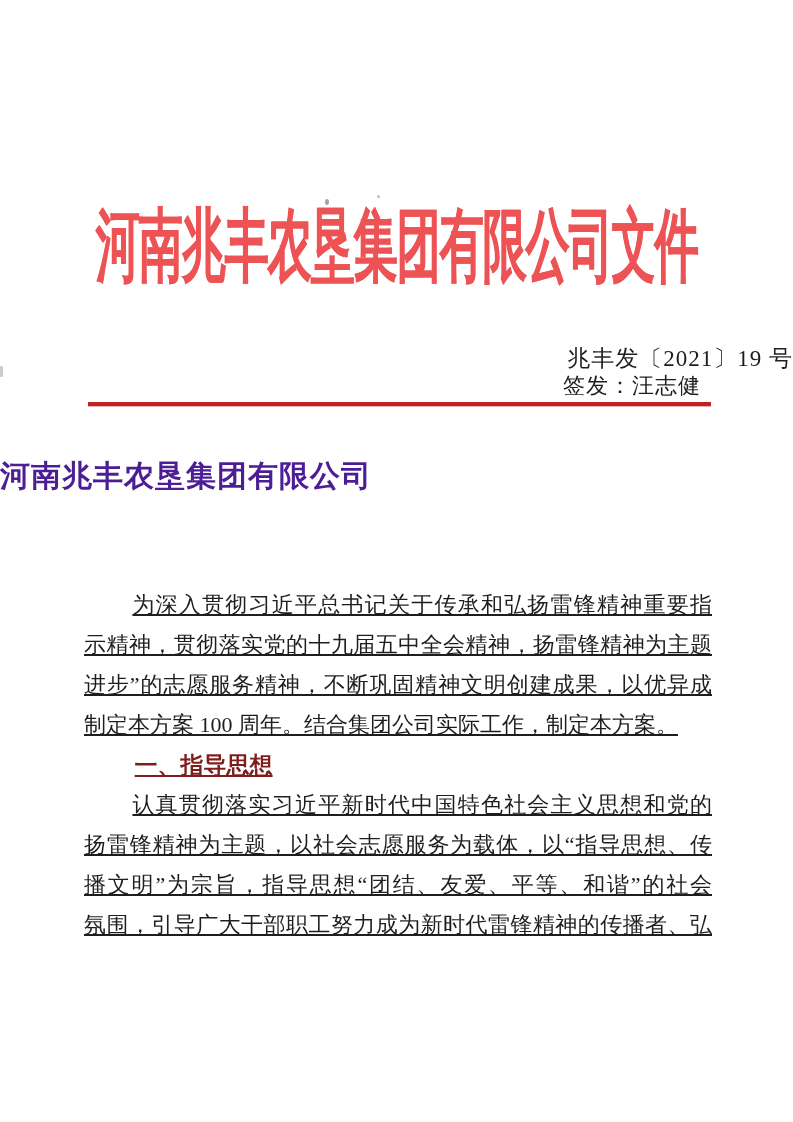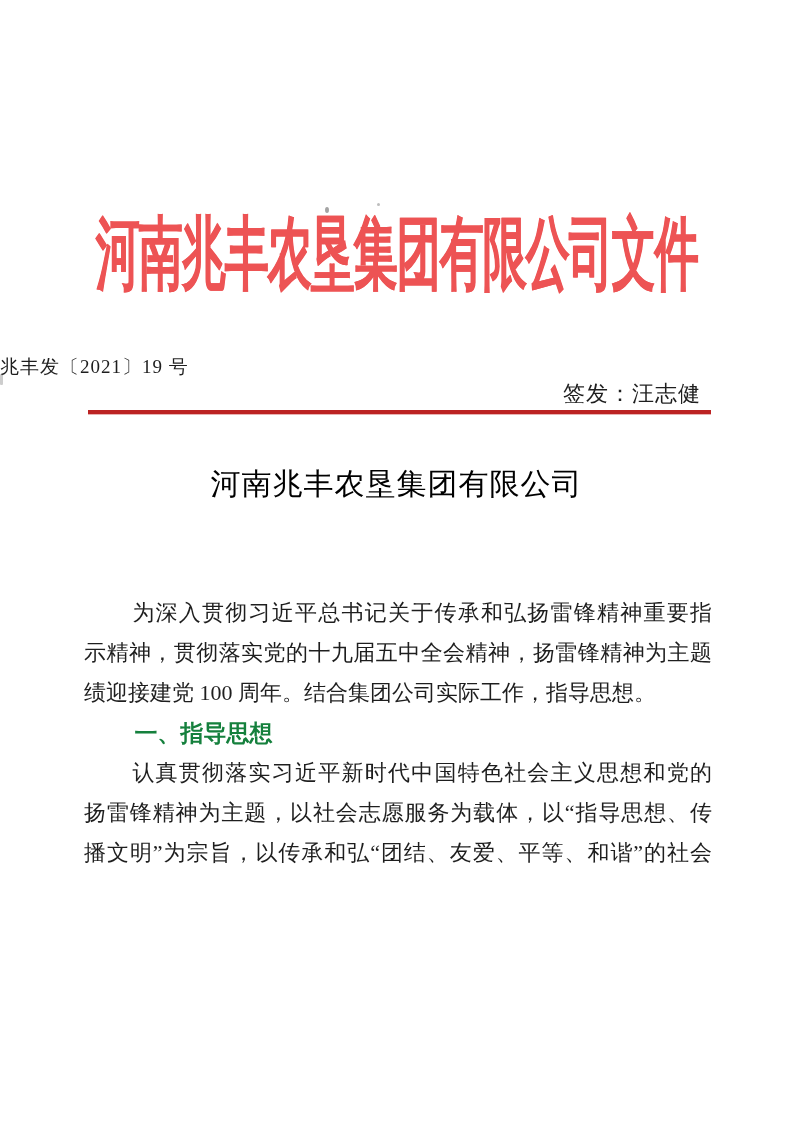--- a/index.html
+++ b/index.html
@@ -10,21 +10,21 @@
   }
   html, body {
     margin: 0;
     padding: 0;
     background: #ffffff;
   }
   .page {
     position: relative;
     width: 793px;
     height: 972px;
-    margin: 16px auto;
+    margin: 8px auto;
     background: #ffffff;
     overflow: hidden;
     font-family: "Liberation Serif", "DejaVu Serif", serif;
     color: var(--text-ink, #1e1e1e);
   }
 
   
   .letterhead {
     position: absolute;
     top: 199px;
@@ -42,22 +42,22 @@
     text-shadow: 0.5px 0 0 var(--letterhead-red, #ed5354);
     white-space: nowrap;
   }
 
   
   .doc-number {
     position: absolute;
     top: 336px;
     left: 0;
     width: 100%;
-    text-align: left;
-    font-size: 19px;
+    text-align: right;
+    font-size: 23px;
     line-height: 30px;
     letter-spacing: 1px;
   }
 
   
   .issuer {
     position: absolute;
     top: 364px;
     right: 92px;
     font-size: 22px;
@@ -76,58 +76,59 @@
     background: var(--rule-red, #bc2323);
     box-shadow: 0 1px 0 rgba(188, 35, 35, 0.35);
   }
 
   
   .doc-title {
     position: absolute;
     top: 448px;
     left: 0;
     width: 100%;
-    text-align: center;
-    font-weight: normal;
+    text-align: left;
+    font-weight: bold;
     font-size: 30px;
     line-height: 40px;
     letter-spacing: 1px;
-    color: #000000;
+    color: #4c1d95;
   }
 
   
   .body-block {
     position: absolute;
     top: 577px;
     left: 84px;
     width: 628px;
   }
   .body-line {
     margin: 0;
     height: 40px;
     line-height: 40px;
     font-size: 22px;
     text-align: justify;
     text-align-last: justify;
     text-justify: inter-character;
     color: var(--text-ink, #1e1e1e);
+    text-decoration: underline;
   }
   .body-line.indent {
     text-indent: 2.2em;
   }
   .body-line.last {
     text-align-last: left;
   }
   .body-line.heading {
     font-family: "Liberation Sans", "DejaVu Sans", sans-serif;
     font-weight: bold;
     font-size: 23px;
     text-align: right;
     text-align-last: left;
-    color: #15803d;
+    color: #7f1d1d;
   }
 
   
   .page-number {
     position: absolute;
     top: 1056px;
     left: 0;
     width: 100%;
     text-align: center;
     font-family: "DejaVu Sans Mono", "Liberation Mono", monospace;
@@ -161,25 +162,27 @@
   <div class="red-rule"></div>
 
   <div class="doc-title">
     <div>河南兆丰农垦集团有限公司</div>
   </div>
 
   <div class="body-block">
 
   <p class="body-line indent">为深入贯彻习近平总书记关于传承和弘扬雷锋精神重要指</p>
       <p class="body-line">示精神，贯彻落实党的十九届五中全会精神，扬雷锋精神为主题</p>
-      <p class="body-line last">绩迎接建党 100 周年。结合集团公司实际工作，指导思想。</p>
+      <p class="body-line">进步”的志愿服务精神，不断巩固精神文明创建成果，以优异成</p>
+      <p class="body-line last">制定本方案 100 周年。结合集团公司实际工作，制定本方案。</p>
       <p class="body-line indent heading last">一、指导思想</p>
       <p class="body-line indent">认真贯彻落实习近平新时代中国特色社会主义思想和党的</p>
       <p class="body-line">扬雷锋精神为主题，以社会志愿服务为载体，以“指导思想、传</p>
-      <p class="body-line">播文明”为宗旨，以传承和弘“团结、友爱、平等、和谐”的社会</p>
+      <p class="body-line">播文明”为宗旨，指导思想“团结、友爱、平等、和谐”的社会</p>
+      <p class="body-line">氛围，引导广大干部职工努力成为新时代雷锋精神的传播者、弘</p>
     </div>
 
   <div class="page-number">-1-</div>
 
   <div class="speck s1"></div>
   <div class="speck s2"></div>
   <div class="speck s3"></div>
   <div class="speck s4"></div>
 
 </div>

